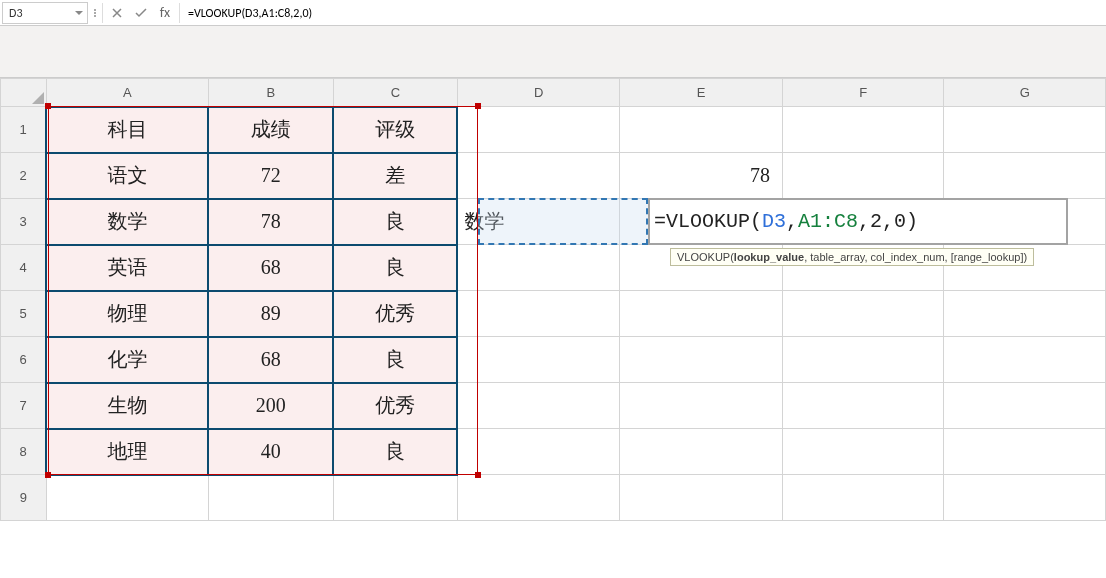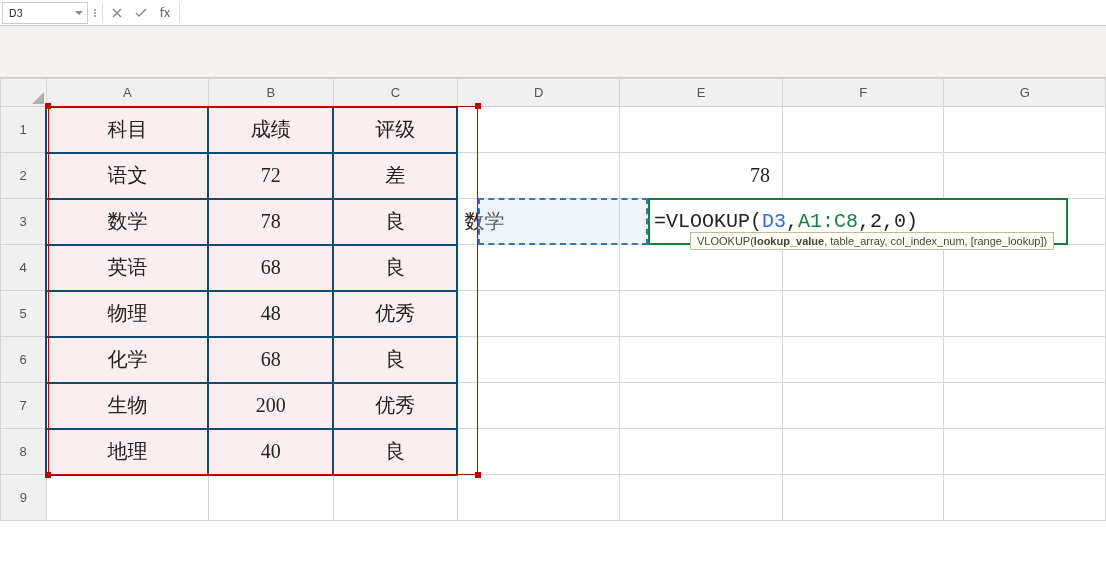--- a/index.html
+++ b/index.html
@@ -167,21 +167,21 @@
     position: absolute;
     border: 2px dashed #3277b3;
     background: rgba(200,220,240,0.3);
     pointer-events: none;
   }
 
   
   .e3-edit {
     position: absolute;
     background: #fff;
-    border: 2px solid #15803d;
+    border: 2px solid #a3a3a3;
     font-family: Consolas, "Courier New", monospace;
     font-size: 20px;
     display: flex;
     align-items: center;
     padding-left: 4px;
     white-space: nowrap;
   }
   .e3-edit .tok-func { color: #222; }
   .e3-edit .tok-ref1 { color: #2e6fd9; }
   .e3-edit .tok-ref2 { color: #15803d; }
@@ -219,20 +219,21 @@
         <path d="M1 1 L9 9 M9 1 L1 9" stroke="#888" stroke-width="1.5" fill="none"></path>
       </svg>
   </div>
   <div class="fx-btn enter">
     <svg width="12" height="10" viewBox="0 0 12 10">
         <path d="M1 5 L4 8 L11 1" stroke="#888" stroke-width="1.5" fill="none"></path>
       </svg>
   </div>
   <div class="fx-label">fx</div>
   <div class="fx-sep"></div>
+  <input class="formula-input" value="=VLOOKUP(D3,A1:C8,2,0)" style="">
 </div>
 
 <div class="ribbon-gap"></div>
 
 <div class="sheet">
   <table class="grid">
     <colgroup>
       <col class="rowh">
       <col class="cA">
         <col class="cB">
@@ -291,21 +292,21 @@
       <td class="pink">68</td>
       <td class="pink">良</td>
       <td></td>
       <td></td>
       <td></td>
       <td></td>
     </tr>
     <tr>
       <th class="row-head">5</th>
       <td class="pink">物理</td>
-      <td class="pink">48</td>
+      <td class="pink">89</td>
       <td class="pink">优秀</td>
       <td></td>
       <td></td>
       <td></td>
       <td></td>
     </tr>
     <tr>
       <th class="row-head">6</th>
       <td class="pink">化学</td>
       <td class="pink">68</td>
@@ -357,16 +358,16 @@
   <div class="d3-overlay" style="left:478px; top:120px; width:170px; height:47px;"></div>
 
   <div class="e3-edit" style="left:648px; top:120px; width:420px; height:47px;">
     <span class="tok-func">=VLOOKUP(</span>
       <span class="tok-ref1">D3</span>
       <span class="tok-punc">,</span>
       <span class="tok-ref2">A1:C8</span>
       <span class="tok-punc">,2,0)</span>
   </div>
 
-  <div class="fn-tooltip" style="left:670px; top:154px;margin-left:20px;">
+  <div class="fn-tooltip" style="left:670px; top:170px;">
     <span>VLOOKUP(</span><b>lookup_value</b><span>, table_array, col_index_num, [range_lookup])</span>
   </div>
 </div>
 
 </body></html>

